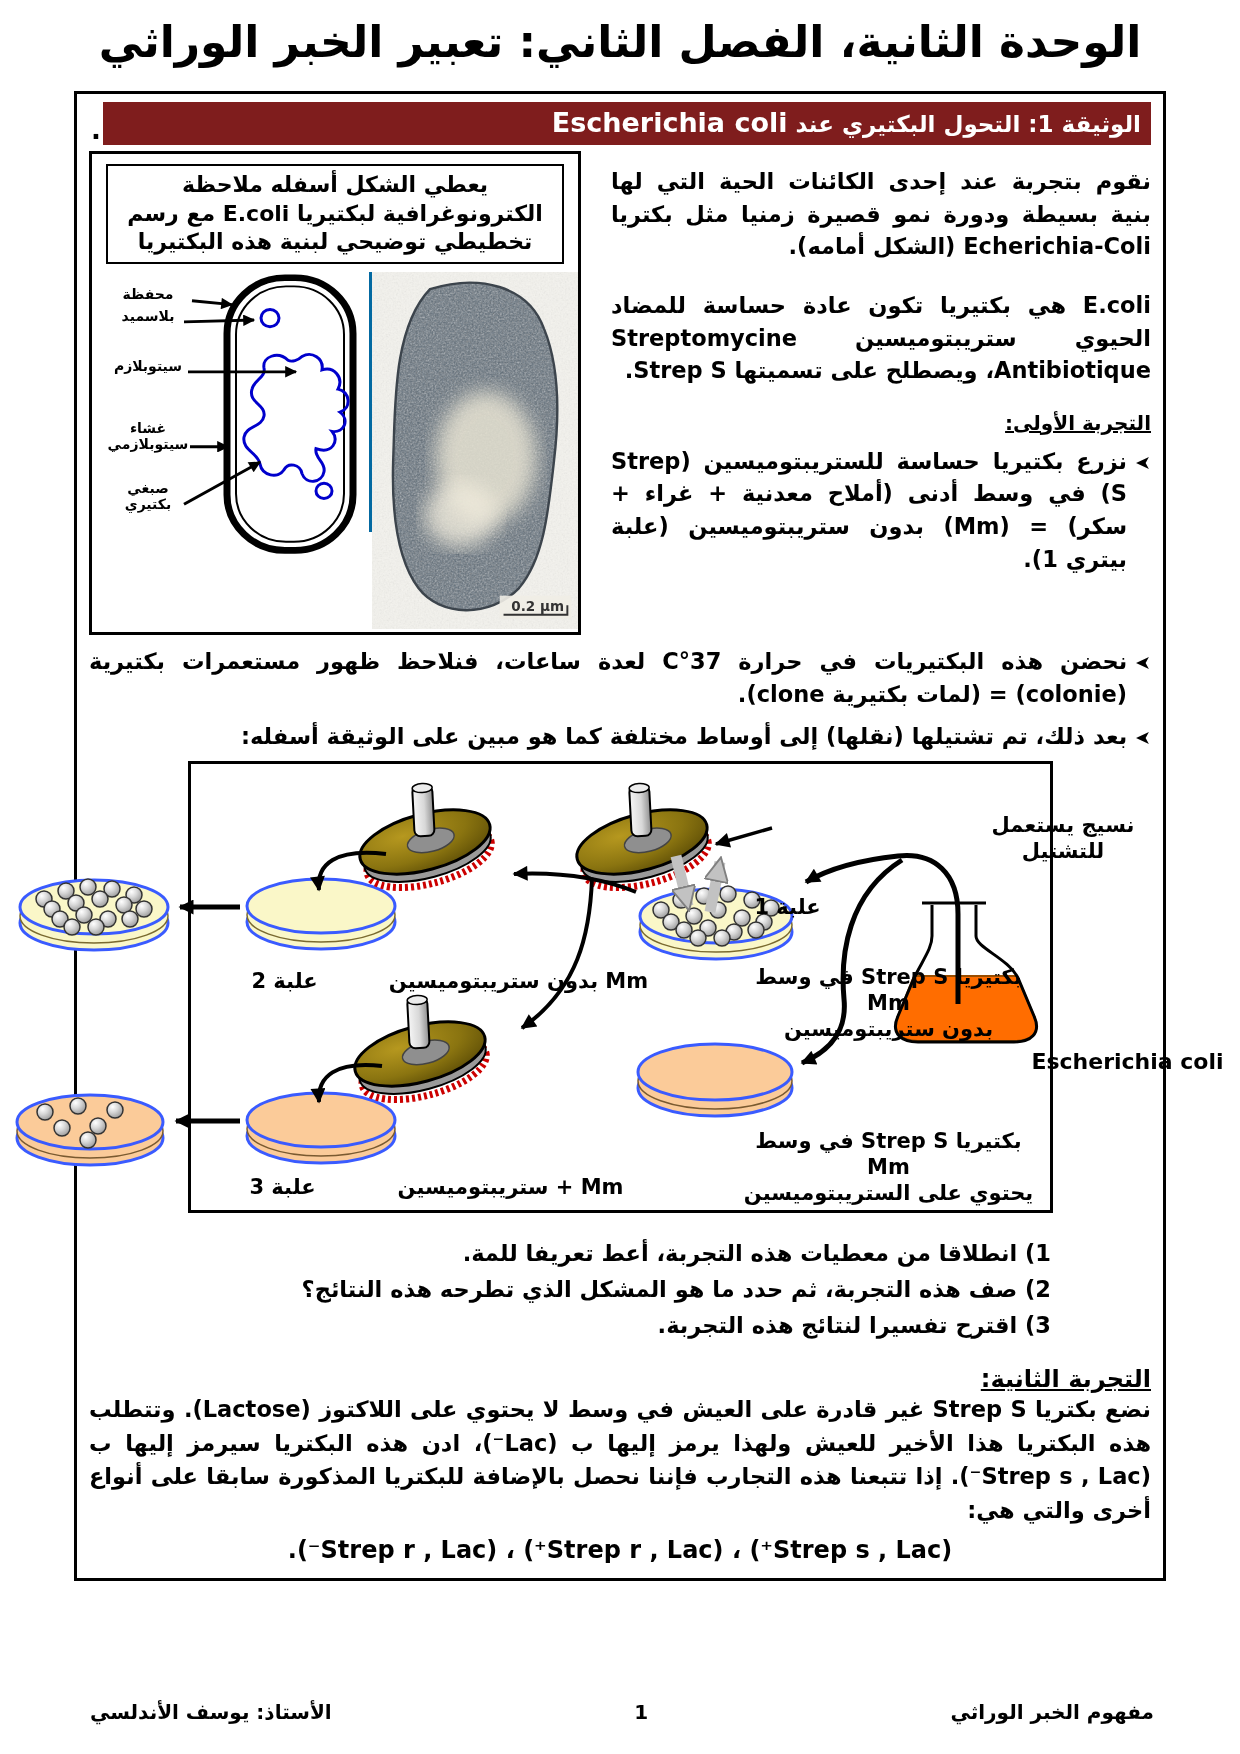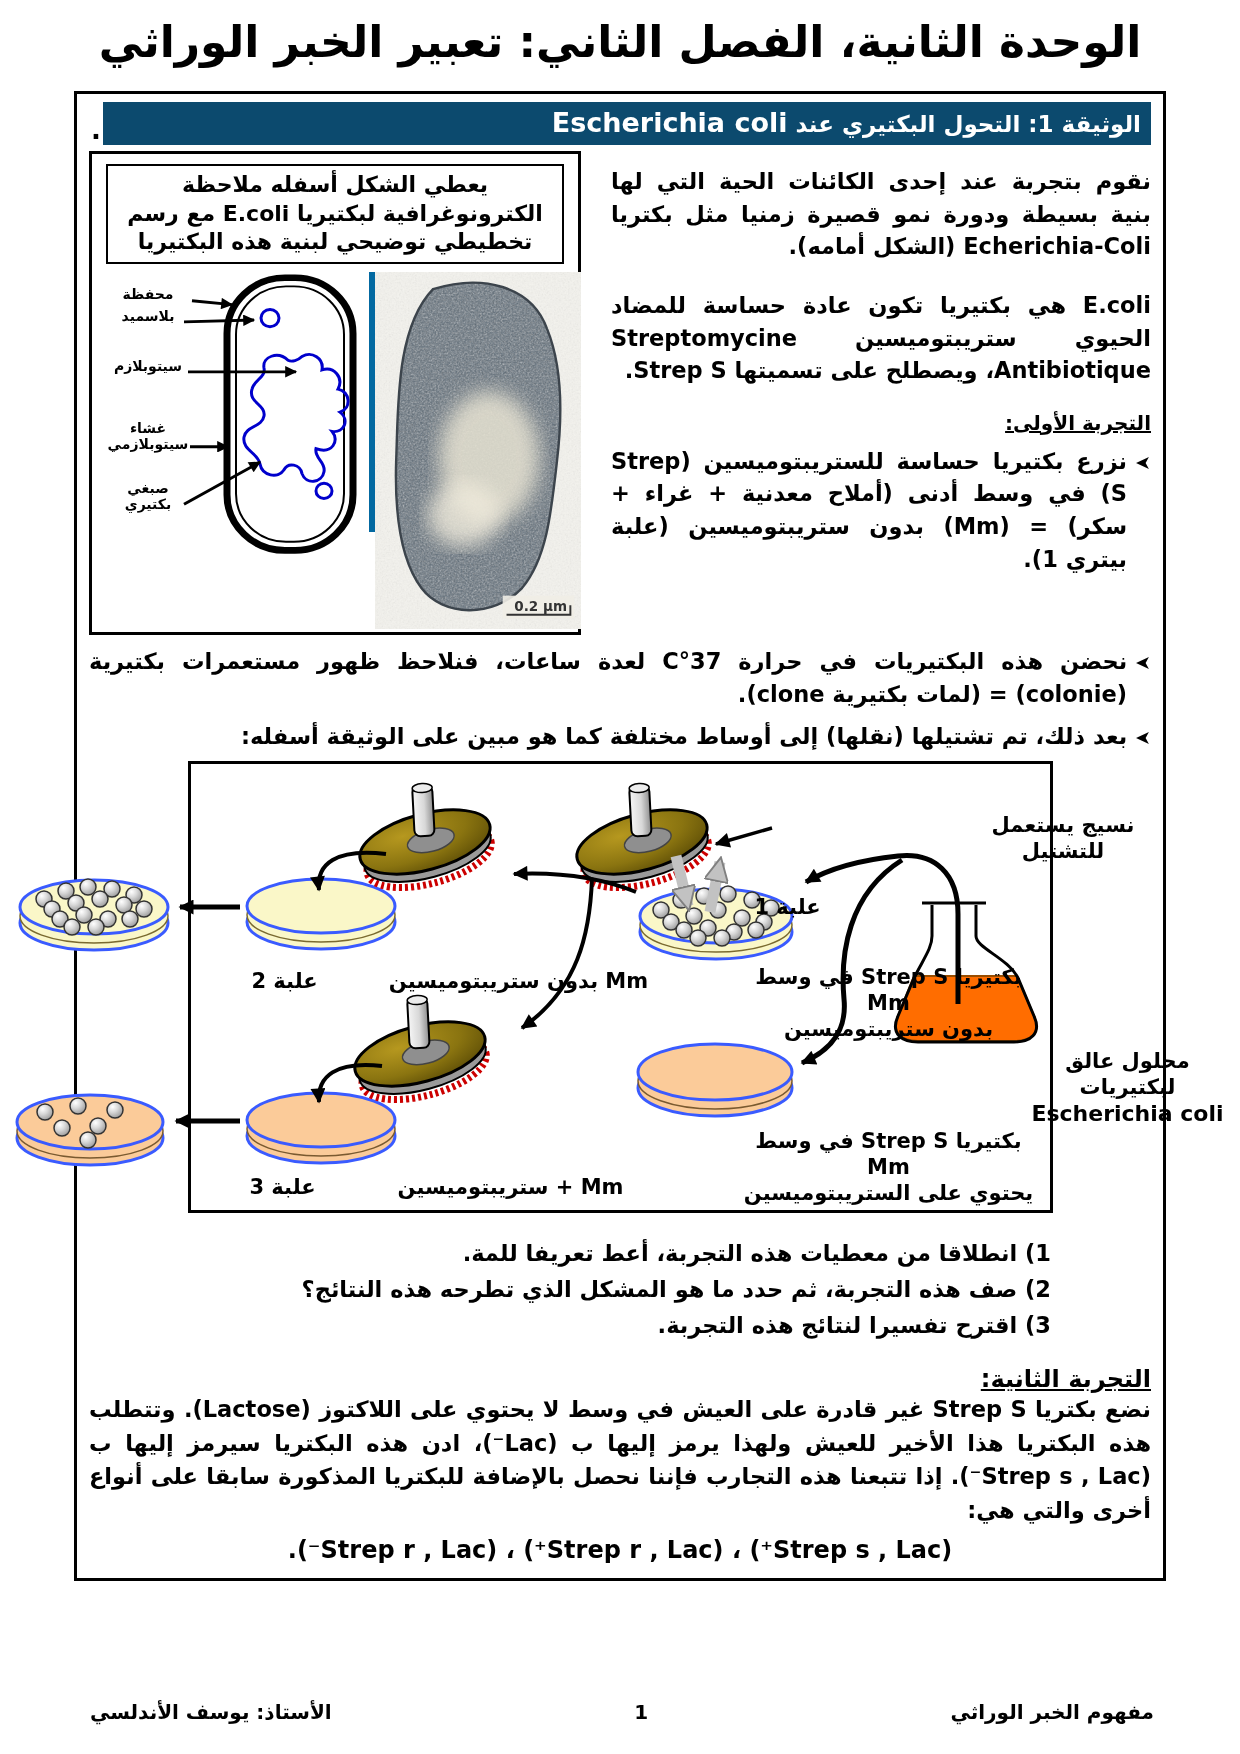--- a/index.html
+++ b/index.html
@@ -3,41 +3,41 @@
 <meta charset="utf-8">
 <style>
   * { margin:0; padding:0; box-sizing:border-box; }
   html,body { background:#fff; }
   body { font-family:"DejaVu Sans", sans-serif; font-weight:bold; color:#000; }
   .page { position:relative; width:1240px; height:1754px; background:#fff; overflow:hidden; margin:0 auto; }
   .main-title { text-align:center; font-size:44px; padding-top:16px; letter-spacing:0; }
   .doc-box { margin:24px 74px 0 74px; border:3px solid #000; padding:8px 12px 14px 12px; background:#fff; }
   
   .doc-header { display:flex; align-items:stretch; margin-bottom:6px; }
-  .doc-header .bar { flex:1; background:#0c4a6e; color:#fff; font-size:23px; padding:3px 10px 5px 10px; line-height:1.3; }
+  .doc-header .bar { flex:1; background:#7f1d1d; color:#fff; font-size:23px; padding:3px 10px 5px 10px; line-height:1.3; }
   .doc-header .bar .species { font-size:27px; font-family:"DejaVu Sans", sans-serif; }
   .doc-header .period { color:#000; font-size:26px; align-self:flex-end; padding:0 2px; }
   
   .top-row { display:flex; gap:30px; align-items:flex-start; margin-top:4px; }
   .text-col { flex:1; min-width:0; }
   .text-col p { font-size:22.5px; line-height:1.45; text-align:justify; margin-top:14px; }
   .text-col p.p2 { margin-top:26px; }
   .exp-heading { font-size:20px; text-decoration:underline; margin-top:24px; }
   .bullet { display:flex; gap:8px; font-size:22.5px; line-height:1.45; margin-top:10px; text-align:justify; }
   .bullet .bmark { display:inline-block; transform:scaleX(-1); font-size:19px; padding-top:4px; }
   .bullet .btxt { flex:1; }
   .full-bullets { margin-top:6px; }
   
   .figure-box { width:492px; flex:0 0 492px; border:3px solid #000; background:#fff; }
   .figure-caption { border:2px solid #000; margin:10px 14px 8px 14px; padding:5px 8px; text-align:center; font-size:22px; line-height:1.3; }
   .figure-body { display:flex; direction:ltr; border-top:0; }
   .schematic { position:relative; width:277px; height:360px; }
   .schematic svg { position:absolute; inset:0; }
   .slabel { position:absolute; width:112px; left:0; text-align:center; font-size:14px; line-height:1.15; }
-  .micrograph { width:209px; height:260px; border-left:6px solid #0369a1; }
+  .micrograph { width:209px; height:260px; border-left:3px solid #0369a1; }
   
   .diagram-box { position:relative; width:865px; height:452px; border:3px solid #000; margin:8px auto 0 auto; background:#fff; }
   .dlabel { position:absolute; font-size:21px; line-height:1.25; text-align:center; }
   .dlabel .ltn { font-size:22px; }
   
   .q-block-a { margin:22px 100px 0 0; }
   .q-block-b { margin:12px 135px 0 0; }
   .q-line { font-size:22.5px; line-height:1.6; text-align:right; }
   .exp2-heading { font-size:24px; text-decoration:underline; margin-top:22px; }
   .exp2-par { font-size:22.5px; line-height:1.5; text-align:justify; margin-top:0; }
@@ -329,21 +329,20 @@
       <div class="dlabel" style="left:552px; top:130px; width:90px;">علبة 1</div>
       <div class="dlabel" style="left:550px; top:200px; width:296px;">
         <div>بكتيريا Strep S في وسط Mm</div>
         <div>بدون ستريبتوميسين</div>
       </div>
       <div class="dlabel" style="left:46px; top:204px; width:96px;">علبة 2</div>
       <div class="dlabel" style="left:196px; top:204px; width:264px;">Mm بدون ستريبتوميسين</div>
       <div class="dlabel" style="left:44px; top:410px; width:96px;">علبة 3</div>
       <div class="dlabel" style="left:188px; top:410px; width:264px;">Mm + ستريبتوميسين</div>
       <div class="dlabel" style="left:828px; top:284px; width:218px;">
-        <div>محلول عالق لبكتيريات</div>
         <div class="ltn">Escherichia coli</div>
       </div>
       <div class="dlabel" style="left:550px; top:364px; width:296px;">
         <div>بكتيريا Strep S في وسط Mm</div>
         <div>يحتوي على الستريبتوميسين</div>
       </div>
     </div>
 
     <div class="q-block-a">
       <div class="q-line">1) انطلاقا من معطيات هذه التجربة، أعط تعريفا للمة.</div>

